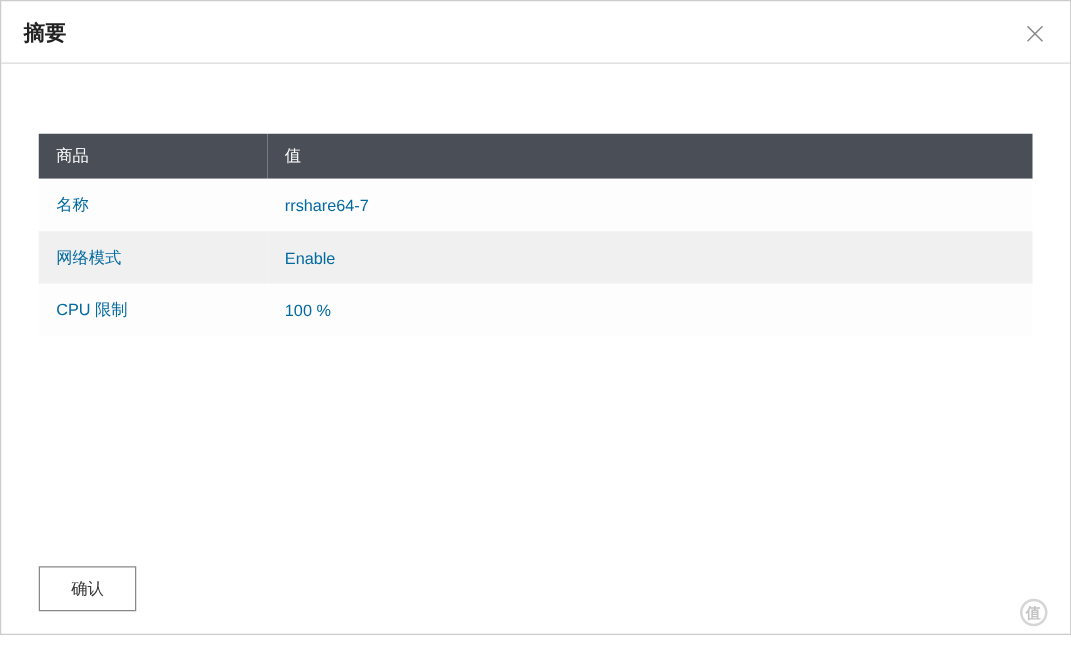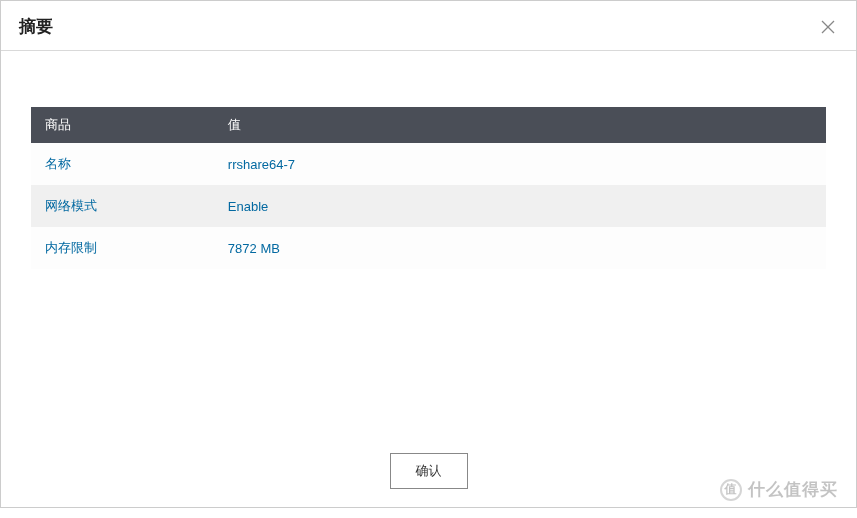--- a/index.html
+++ b/index.html
@@ -9,21 +9,21 @@
   .dialog-title { font-size: 17px; font-weight: bold; color: #222; }
   .close-btn { width: 20px; height: 20px; display: flex; align-items: center; justify-content: center; cursor: pointer; color: #888; }
   .close-btn svg { width: 14px; height: 14px; stroke: #888; stroke-width: 1.2; }
   .dialog-body { flex: 1; padding: 56px 30px 0 30px; overflow: auto; }
   table.summary { width: 100%; border-collapse: collapse; font-size: 13px; }
   table.summary thead th { background: #4a4e57; color: #fff; font-weight: normal; text-align: left; padding: 9px 14px; }
   table.summary thead th:first-child { width: 23%; }
   table.summary tbody td { padding: 12px 14px; color: #0369a1; }
   table.summary tbody tr:nth-child(odd) td { background: #fdfdfd; }
   table.summary tbody tr:nth-child(even) td { background: #f0f0f0; }
-  .dialog-footer { padding: 14px 30px 18px 30px; display: flex; justify-content: center; gap: 26px; }
+  .dialog-footer { padding: 14px 30px 18px 30px; display: flex; justify-content: space-between; gap: 26px; }
   .btn { min-width: 78px; padding: 8px 18px; background: #fff; border: 1px solid #888; font-size: 13px; color: #333; cursor: pointer; text-align: center; }
   .watermark { position: absolute; right: 18px; bottom: 6px; display: flex; align-items: center; gap: 6px; opacity: 0.35; font-size: 17px; color: #555; pointer-events: none; font-weight: bold; letter-spacing: 1px; }
   .watermark .circ { width: 22px; height: 22px; border: 2px solid #888; border-radius: 50%; display: flex; align-items: center; justify-content: center; font-size: 12px; }
 </style>
 </head>
 <body>
 
 <div class="dialog">
 
   <div class="dialog-header">
@@ -47,29 +47,28 @@
       <tbody>
         <tr>
           <td>名称</td>
           <td>rrshare64-7</td>
         </tr>
         <tr>
           <td>网络模式</td>
           <td>Enable</td>
         </tr>
         <tr>
-          <td>内存限制</td>
-          <td>7872 MB</td>
+          <td>CPU 限制</td>
+          <td>100 %</td>
         </tr>
       </tbody>
     </table>
   </div>
 
   <div class="dialog-footer">
     <button class="btn">确认</button>
   </div>
 
   <div class="watermark">
     <span class="circ">值</span>
-    <span>什么值得买</span>
   </div>
 
 </div>
 
 </body></html>

